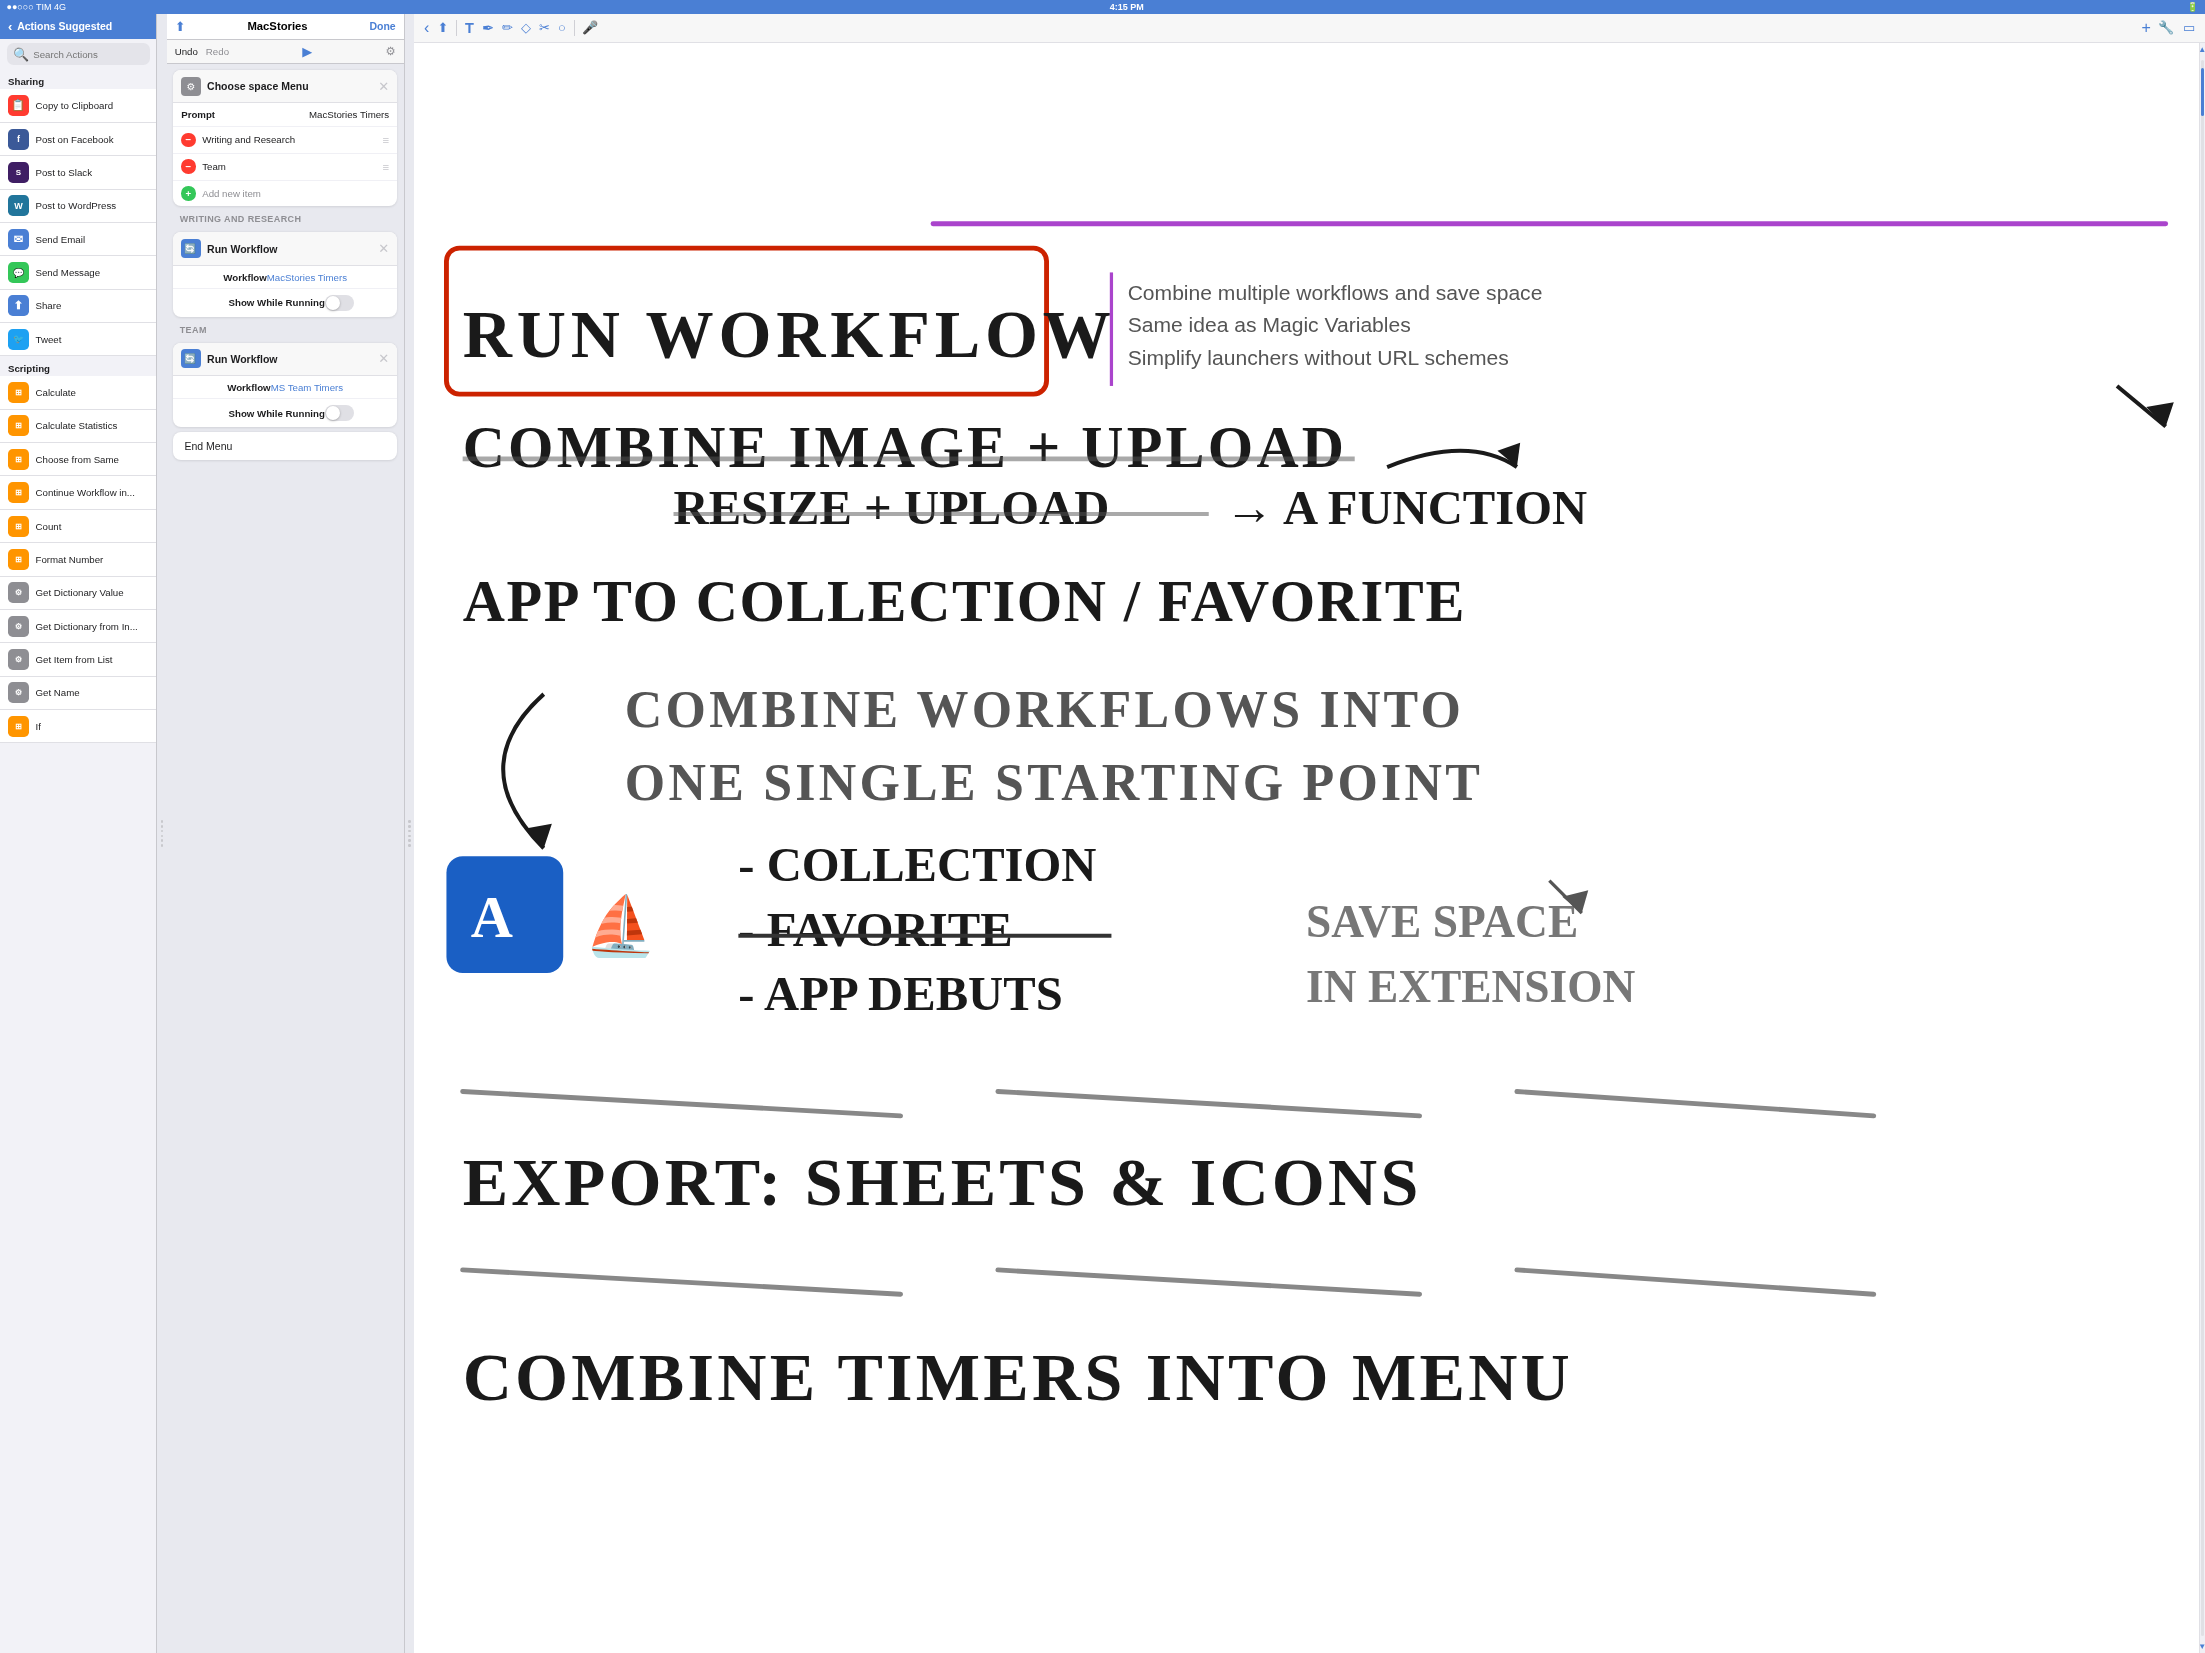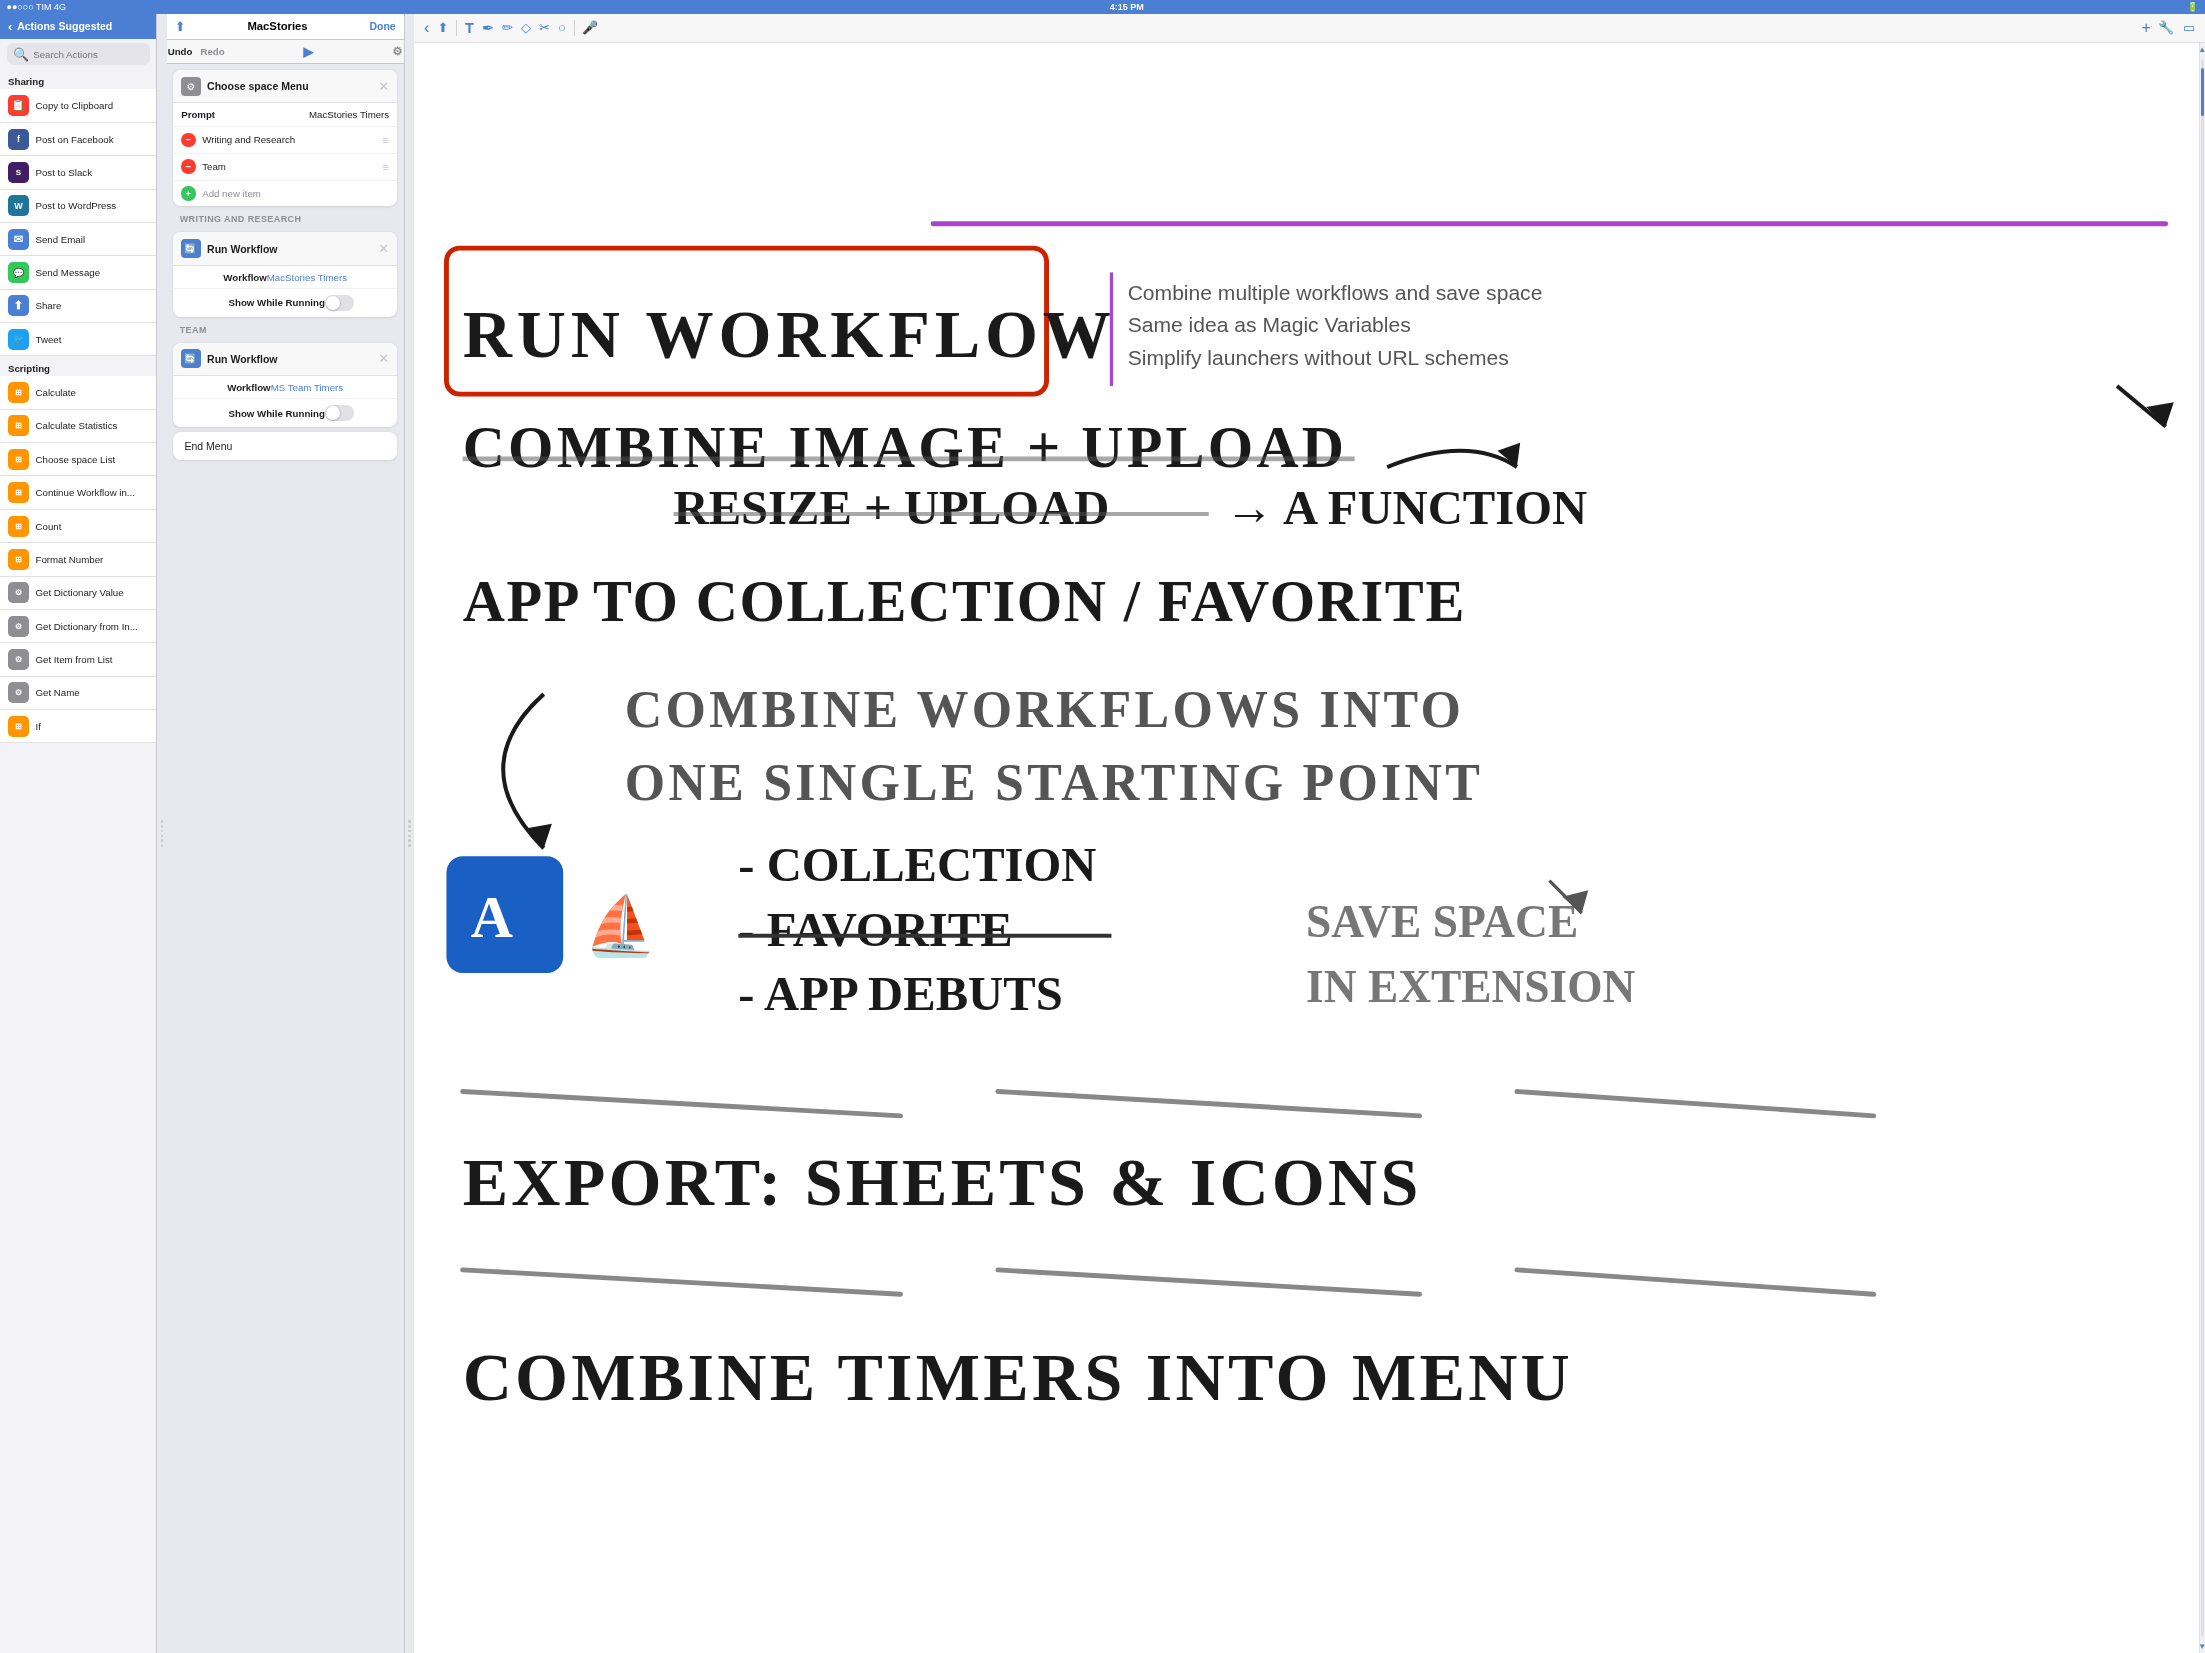--- a/index.html
+++ b/index.html
@@ -60,21 +60,21 @@
     .middle-header {
       background: white; border-bottom: 0.4px solid #c8c8cd;
       display: flex; align-items: center; justify-content: space-between;
       padding: 4.8px 8px;
     }
     .middle-title { font-size: 11.3px; font-weight: 600; text-align: center; flex: 1; }
     .done-btn { color: #4a7fd4; font-size: 10.5px; font-weight: 600; cursor: pointer; }
     .share-icon { font-size: 13px; color: #4a7fd4; cursor: pointer; }
     .toolbar {
       display: flex; align-items: center; justify-content: space-between;
-      padding: 4px 1px; background: #f7f7f7; border-bottom: 0.4px solid #c8c8cd; font-weight: bold;
+      padding: 4px 8px; background: #f7f7f7; border-bottom: 0.4px solid #c8c8cd;
     }
     .toolbar-left { display: flex; gap: 8px; }
     .toolbar-btn { font-size: 9.7px; color: #8e8e93; cursor: pointer; }
     .toolbar-btn.active { color: #1c1c1e; }
     .play-btn { font-size: 13px; color: #4a7fd4; cursor: pointer; }
     .gear-btn { font-size: 11.3px; color: #8e8e93; cursor: pointer; }
     .workflow-content { flex: 1; overflow-y: auto; padding: 6.5px; display: flex; flex-direction: column; gap: 4.8px; }
 
     
     .card {
@@ -245,21 +245,21 @@
       <div class="action-item">
         <div class="action-icon" style="background:#ff9500; font-size:8px;">⊞</div>
         <span class="action-label">Calculate</span>
       </div>
       <div class="action-item">
         <div class="action-icon" style="background:#ff9500; font-size:8px;">⊞</div>
         <span class="action-label">Calculate Statistics</span>
       </div>
       <div class="action-item">
         <div class="action-icon" style="background:#ff9500; font-size:8px;">⊞</div>
-        <span class="action-label">Choose space List</span>
+        <span class="action-label">Choose from Same</span>
       </div>
       <div class="action-item">
         <div class="action-icon" style="background:#ff9500; font-size:8px;">⊞</div>
         <span class="action-label">Continue Workflow in...</span>
       </div>
       <div class="action-item">
         <div class="action-icon" style="background:#ff9500; font-size:8px;">⊞</div>
         <span class="action-label">Count</span>
       </div>
       <div class="action-item">

